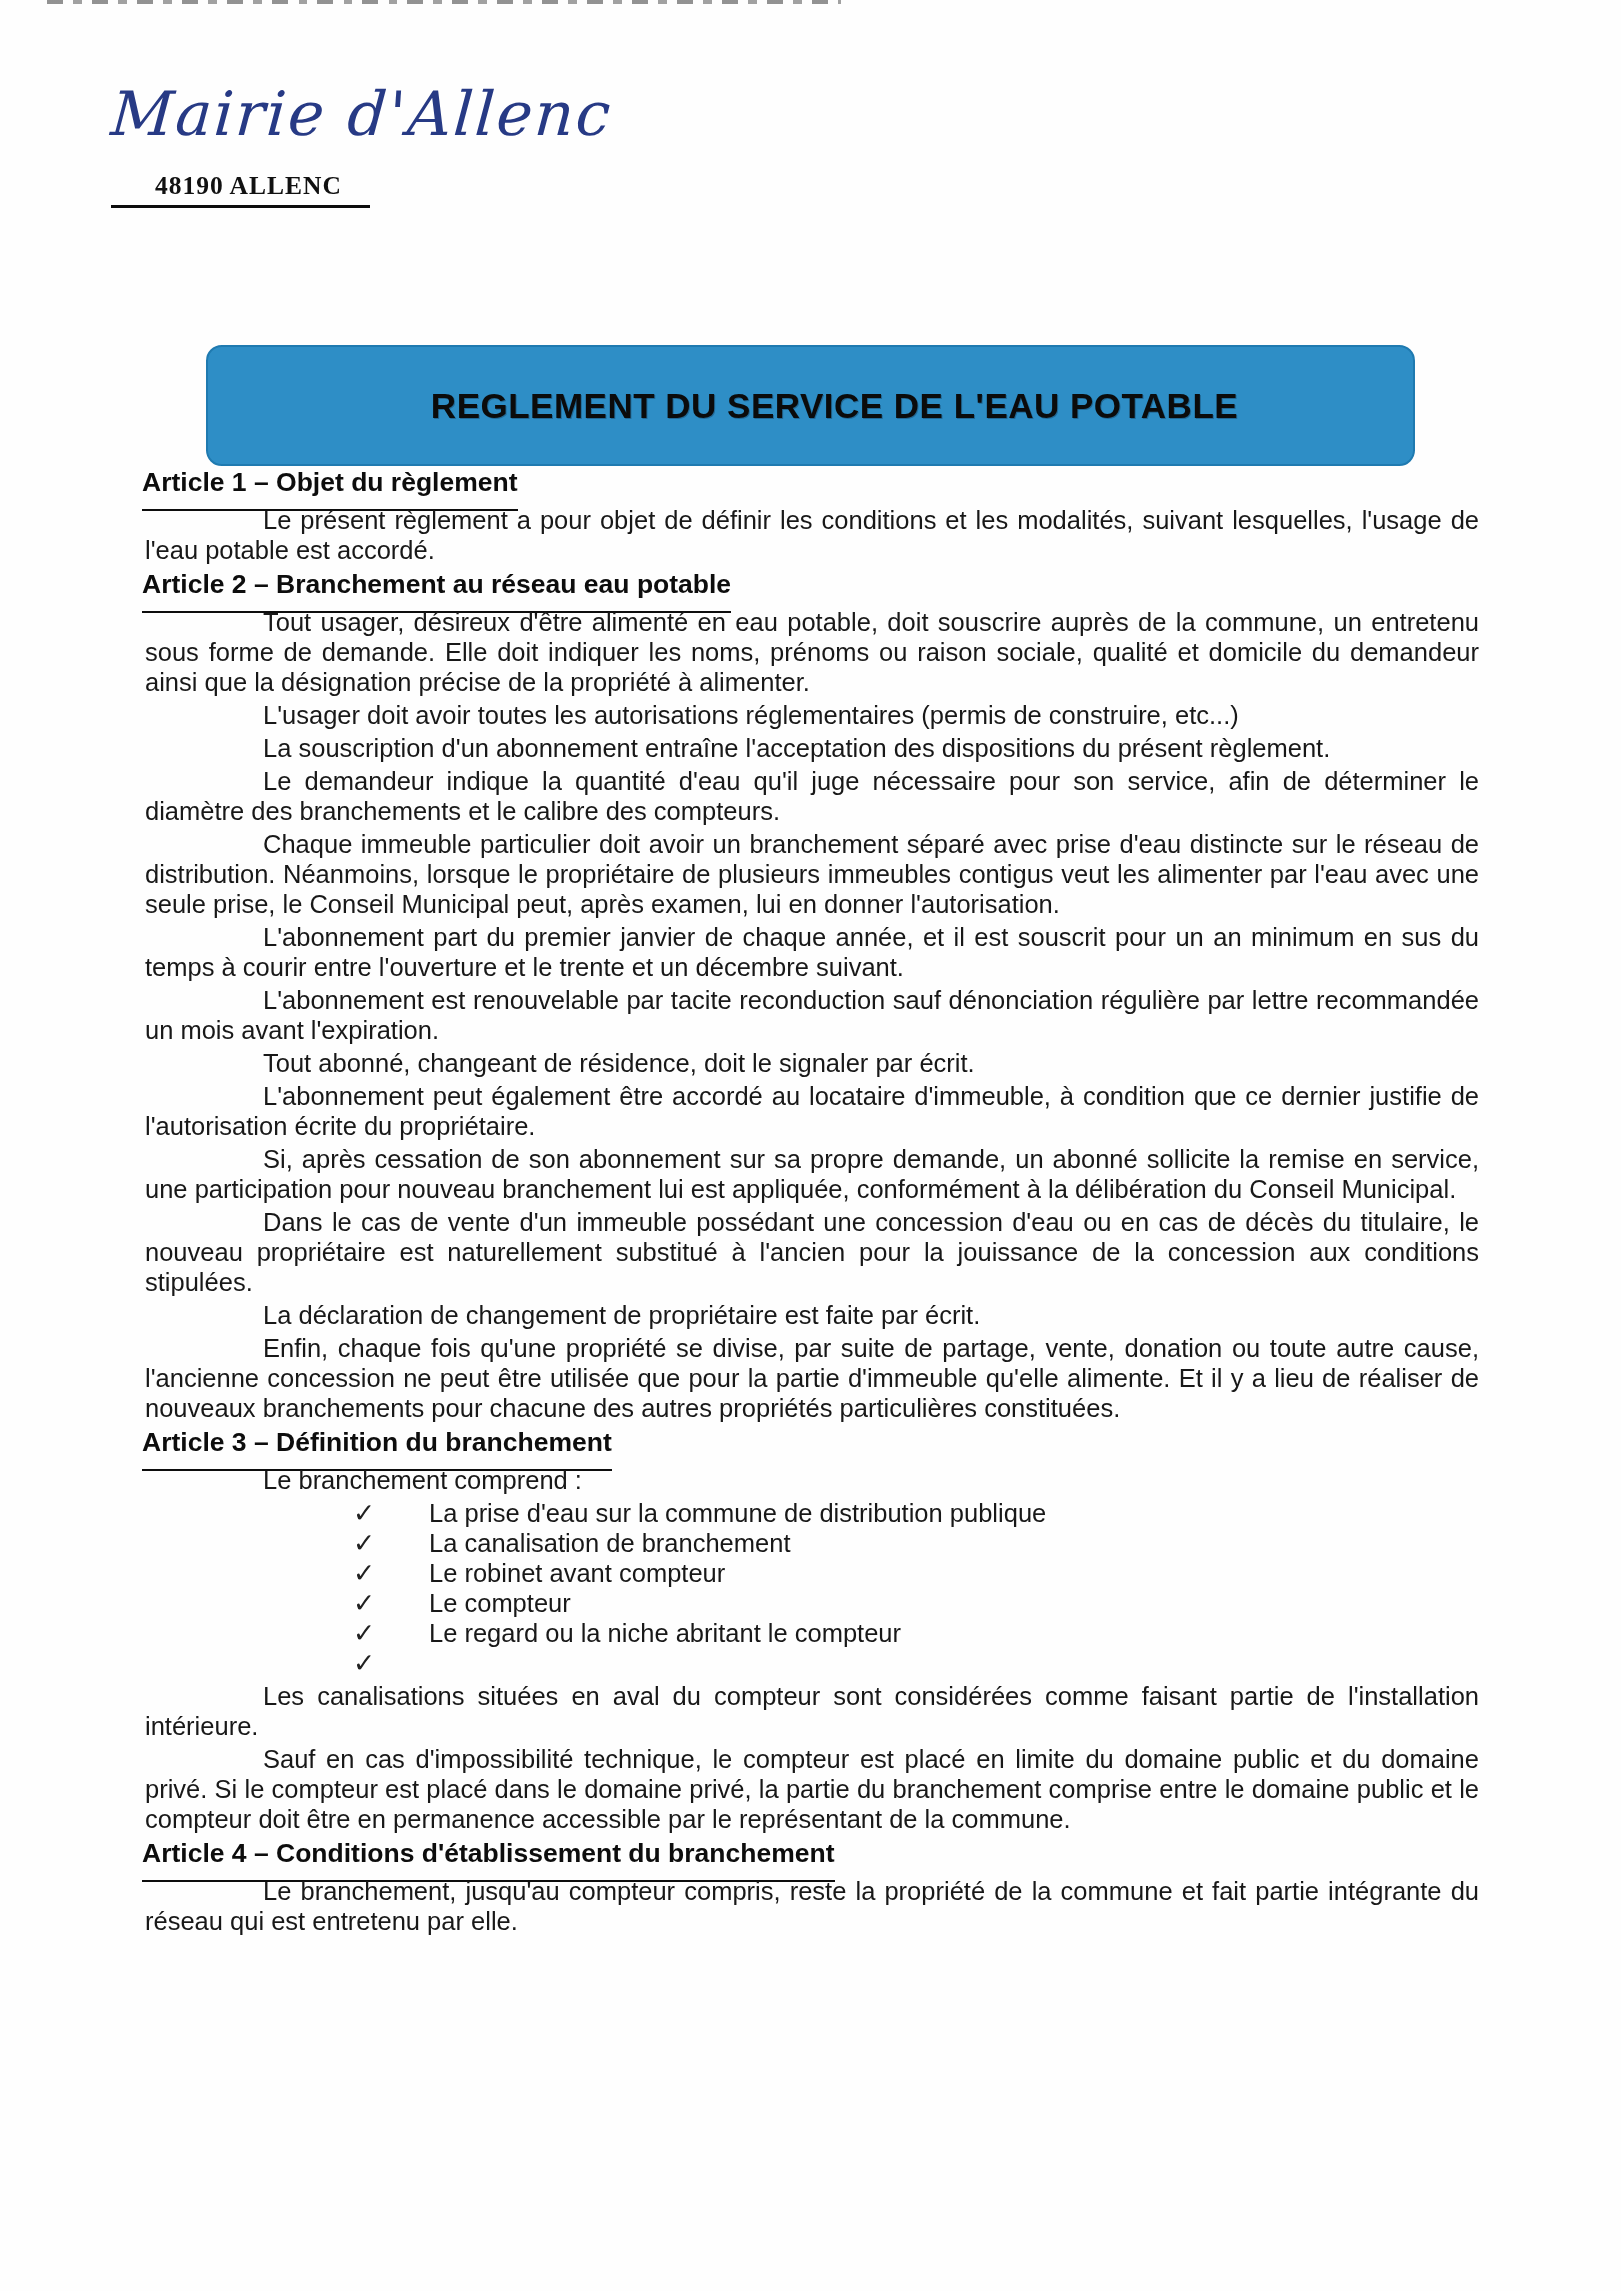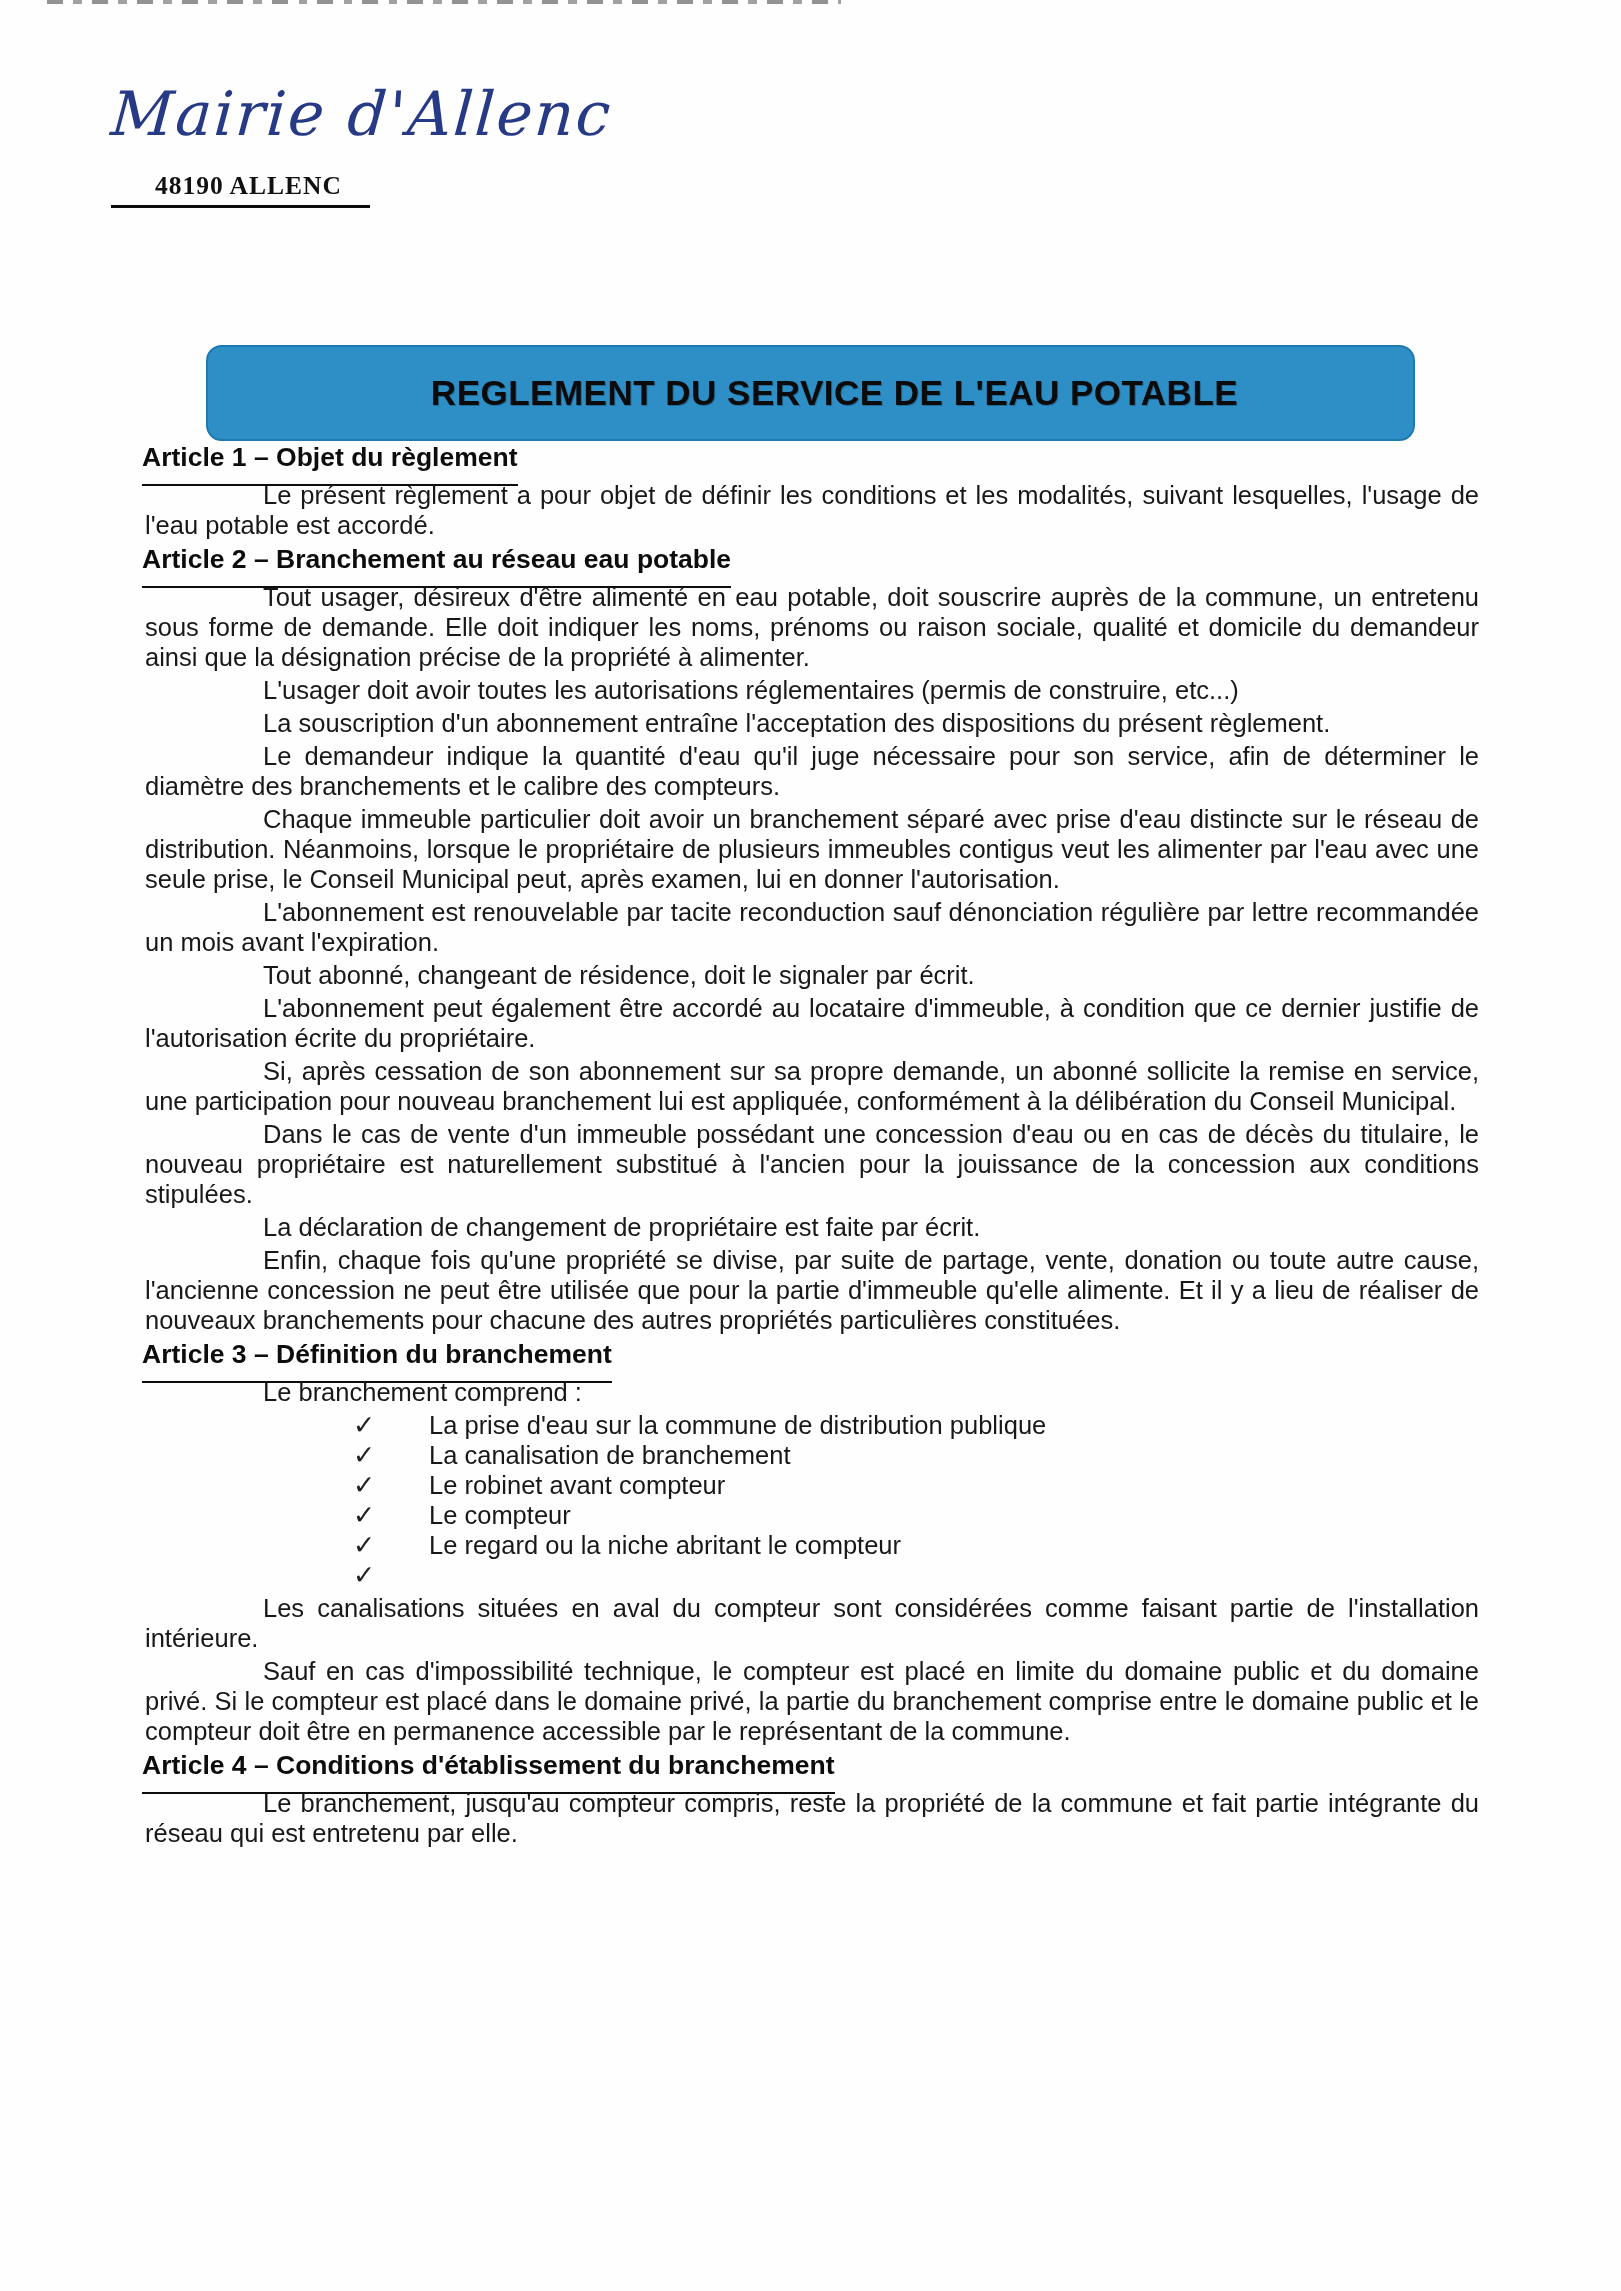--- a/index.html
+++ b/index.html
@@ -41,21 +41,21 @@
     margin-left:44px;
     font-family:"Liberation Serif", serif;
     font-weight:bold;
     font-size:25.5px;
     letter-spacing:1px;
     color:#111;
   }
   
   .banner{
     margin:137px 0 0 206px;
-    width:1209px;height:96px;
+    width:1209px;height:121px;
     background:var(--banner-bg,#2e8ec6);
     border:2px solid #1f7ab0;
     border-radius:15.7px;
     box-sizing:border-box;
     display:flex;align-items:center;justify-content:center;padding-left:48px;
   }
   .banner-title{
     font-weight:bold;
     font-size:35px;
     letter-spacing:0.5px;
@@ -118,20 +118,21 @@
       <p class="body">Le présent règlement a pour objet de définir les conditions et les modalités, suivant lesquelles, l'usage de l'eau potable est accordé.</p>
     </section>
 
     <section class="article a2">
       <h2><span class="u">Article 2 – Branchement au réseau eau potable</span></h2>
       <p class="body">Tout usager, désireux d'être alimenté en eau potable, doit souscrire auprès de la commune, un entretenu sous forme de demande. Elle doit indiquer les noms, prénoms ou raison sociale, qualité et domicile du demandeur ainsi que la désignation précise de la propriété à alimenter.</p>
       <p class="body">L'usager doit avoir toutes les autorisations réglementaires (permis de construire, etc...)</p>
       <p class="body">La souscription d'un abonnement entraîne l'acceptation des dispositions du présent règlement.</p>
       <p class="body">Le demandeur indique la quantité d'eau qu'il juge nécessaire pour son service, afin de déterminer le diamètre des branchements et le calibre des compteurs.</p>
       <p class="body">Chaque immeuble particulier doit avoir un branchement séparé avec prise d'eau distincte sur le réseau de distribution. Néanmoins, lorsque le propriétaire de plusieurs immeubles contigus veut les alimenter par l'eau avec une seule prise, le Conseil Municipal peut, après examen, lui en donner l'autorisation.</p>
+      <p class="body">L'abonnement part du premier janvier de chaque année, et il est souscrit pour un an minimum en sus du temps à courir entre l'ouverture et le trente et un décembre suivant.</p>
       <p class="body">L'abonnement est renouvelable par tacite reconduction sauf dénonciation régulière par lettre recommandée un mois avant l'expiration.</p>
       <p class="body">Tout abonné, changeant de résidence, doit le signaler par écrit.</p>
       <p class="body">L'abonnement peut également être accordé au locataire d'immeuble, à condition que ce dernier justifie de l'autorisation écrite du propriétaire.</p>
       <p class="body">Si, après cessation de son abonnement sur sa propre demande, un abonné sollicite la remise en service, une participation pour nouveau branchement lui est appliquée, conformément à la délibération du Conseil Municipal.</p>
       <p class="body">Dans le cas de vente d'un immeuble possédant une concession d'eau ou en cas de décès du titulaire, le nouveau propriétaire est naturellement substitué à l'ancien pour la jouissance de la concession aux conditions stipulées.</p>
       <p class="body">La déclaration de changement de propriétaire est faite par écrit.</p>
       <p class="body">Enfin, chaque fois qu'une propriété se divise, par suite de partage, vente, donation ou toute autre cause, l'ancienne concession ne peut être utilisée que pour la partie d'immeuble qu'elle alimente. Et il y a lieu de réaliser de nouveaux branchements pour chacune des autres propriétés particulières constituées.</p>
     </section>
 
     <section class="article a3">

